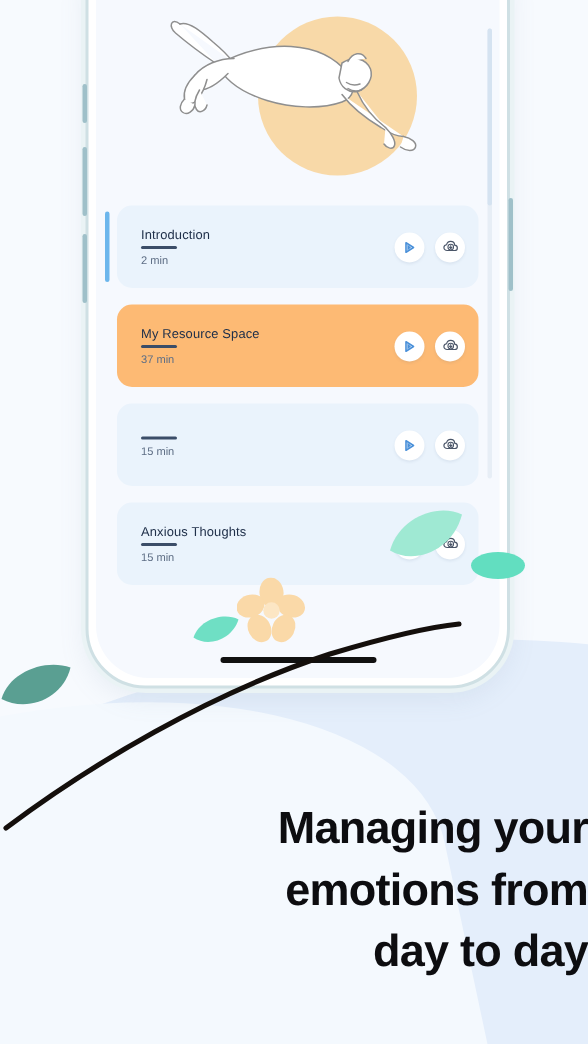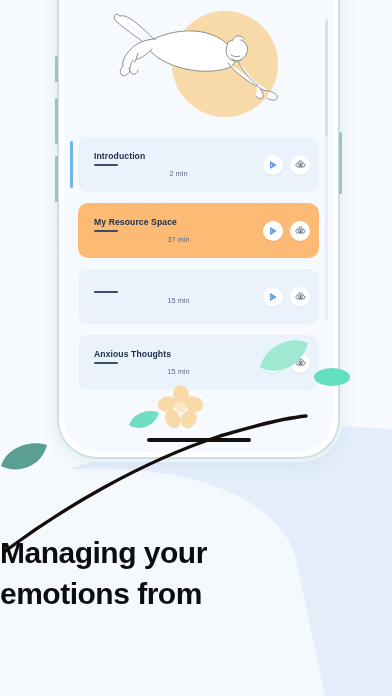--- a/index.html
+++ b/index.html
@@ -89,28 +89,28 @@
     padding:0 9px 0 16px;
   }
   .item.active-bg{ background:#fdba74; }
   .item .accent{
     position:absolute; left:-8px; top:4px;
     width:3px; height:47px; border-radius:3px;
     background:#6cb6ec;
   }
   .item-text{ flex:1; min-width:0; }
   .item-title{
-    font-size:8.6px; font-weight:700; color:#20304a;
+    font-size:8.6px; font-weight:400; color:#20304a;
     letter-spacing:.1px; white-space:nowrap;
   }
   .item-rule{
     width:24px; height:1.6px; background:#3b4d68;
     margin:3.5px 0 3.5px 0; border-radius:2px;
   }
-  .item-dur{ font-size:7.4px; color:#5e6e85;text-align:center; }
+  .item-dur{ font-size:7.4px; color:#5e6e85; }
   .item-actions{ display:flex; gap:7px; align-items:center; }
   .circ{
     width:20px; height:20px; border-radius:50%;
     background:#ffffff;
     display:flex; align-items:center; justify-content:center;
     box-shadow:0 1px 2px rgba(60,90,130,.10);
   }
 
   
   .home-bar{
@@ -119,21 +119,21 @@
   }
 
   
   .leaf{ position:absolute; }
   .flower{ position:absolute; left:158px; top:385px; }
   .swoosh{ position:absolute; left:-10px; top:400px; }
 
   
   .headline{
     position:absolute; left:0; right:0; top:532px;
-    text-align:left;
+    text-align:right;
     font-size:30px; line-height:41px;
     font-weight:700; color:#0d0d10;
     letter-spacing:-.5px;
   }
 </style>
 </head>
 <body>
 
 <div class="bg-base"></div>
 <div class="bg-wave"></div>
@@ -315,13 +315,14 @@
   <circle cx="23" cy="22" r="5.5" fill="#fce6c4"></circle>
 </svg>
 
 <svg class="swoosh" width="330" height="160" viewBox="0 0 330 160">
   <path d="M14 152 C70 110 150 62 230 36 C270 24 296 18 316 16" fill="none" stroke="#140f0c" stroke-width="3.4" stroke-linecap="round"></path>
 </svg>
 
 <div class="headline">
   <div>Managing your</div>
   <div>emotions from</div>
+  <div>day to day</div>
 </div>
 
 </body></html>

